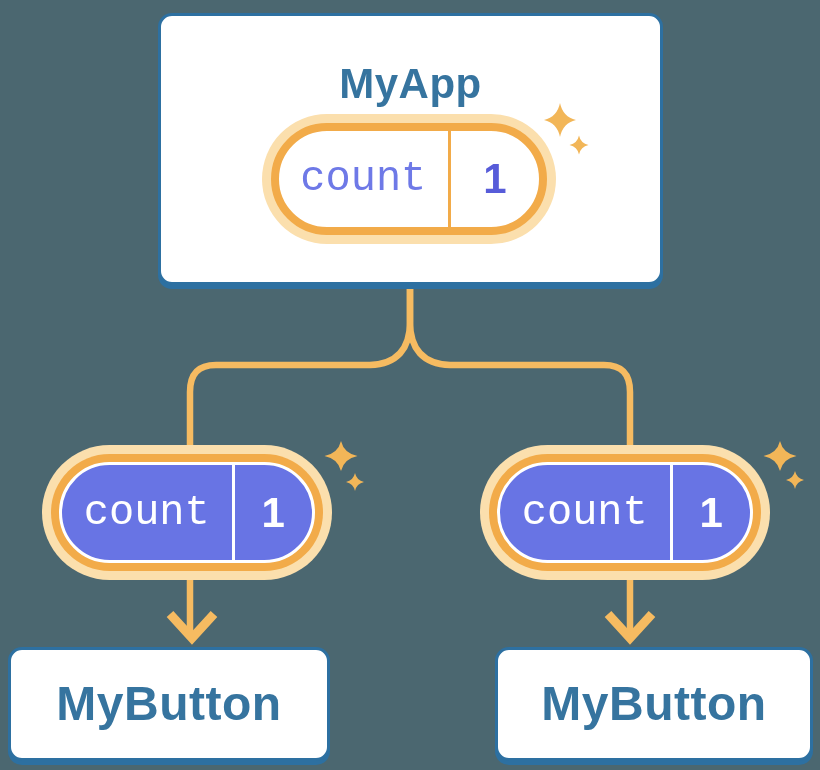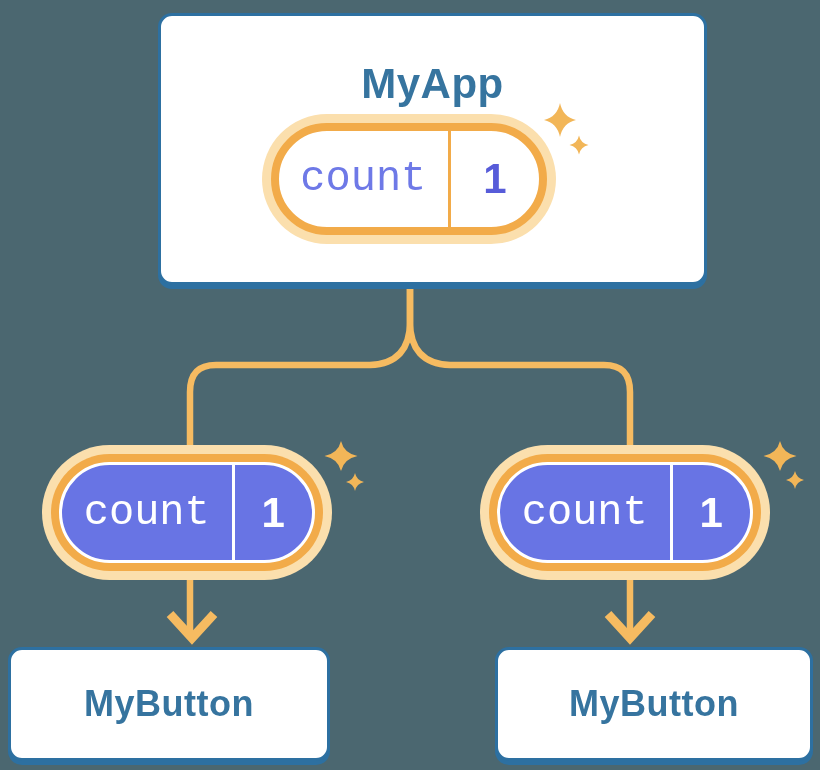--- a/index.html
+++ b/index.html
@@ -21,27 +21,27 @@
     background:var(--card-bg,#fff);
     border:3px solid var(--card-border,#2d70a1);
     border-radius:14px;
     box-shadow:0 4px 0 var(--card-border,#2d70a1);
   }
   .card .title{
     color:var(--title-text,#36749f);
     font-size:42px;font-weight:600;letter-spacing:0.5px;
     text-align:center;line-height:1;
   }
-  #root-card{left:158px;top:13px;width:549px;height:272px;}
+  #root-card{left:158px;top:13px;width:505px;height:272px;}
   #root-card .title{position:absolute;left:0;right:0;top:47px;}
 
   .btn-card{display:flex;align-items:center;justify-content:center;}
   #left-card{left:8px;top:647px;width:322px;height:114px;}
   #right-card{left:495px;top:647px;width:318px;height:114px;}
-  .btn-card .title{font-size:36px;}
+  .btn-card .title{font-size:48px;}
 
   .pill{
     position:absolute;z-index:3;box-sizing:border-box;
     display:flex;align-items:stretch;border-radius:999px;
     font-size:42px;line-height:1;
   }
   .pill .cell{display:flex;align-items:center;justify-content:center;}
   .pill .label{flex:1;font-family:Liberation Mono, monospace;}
   .pill .sep{width:3px;}
   .pill .value{font-weight:700;}

